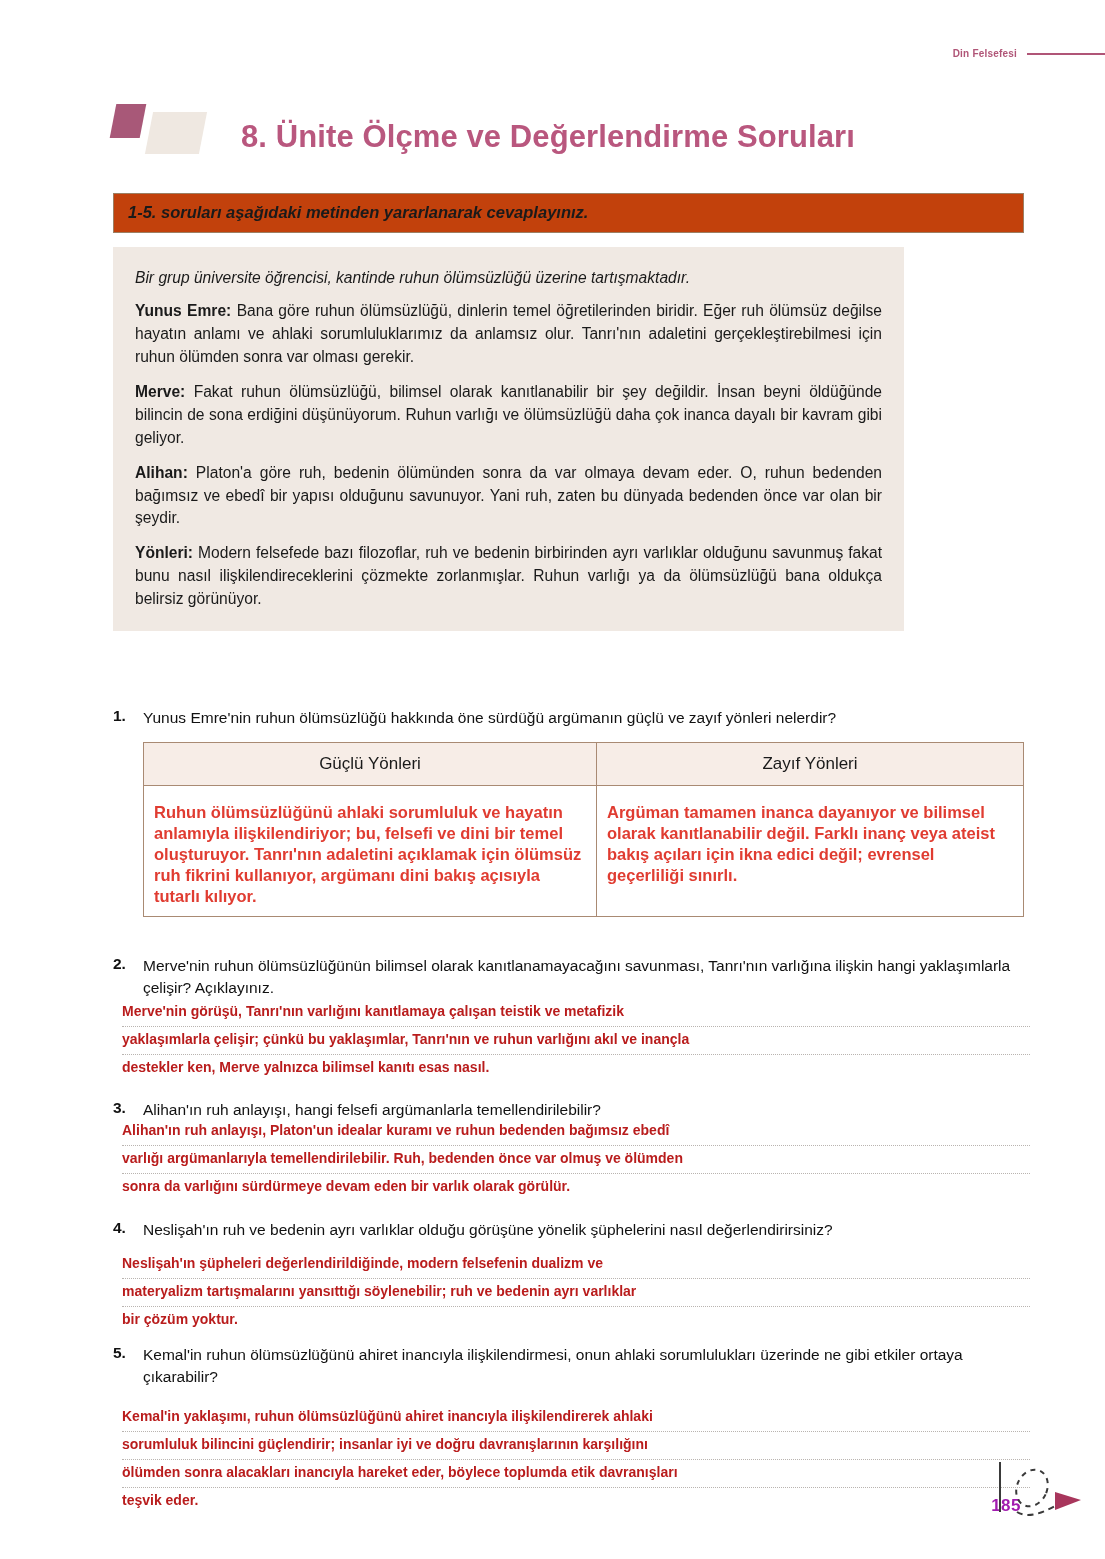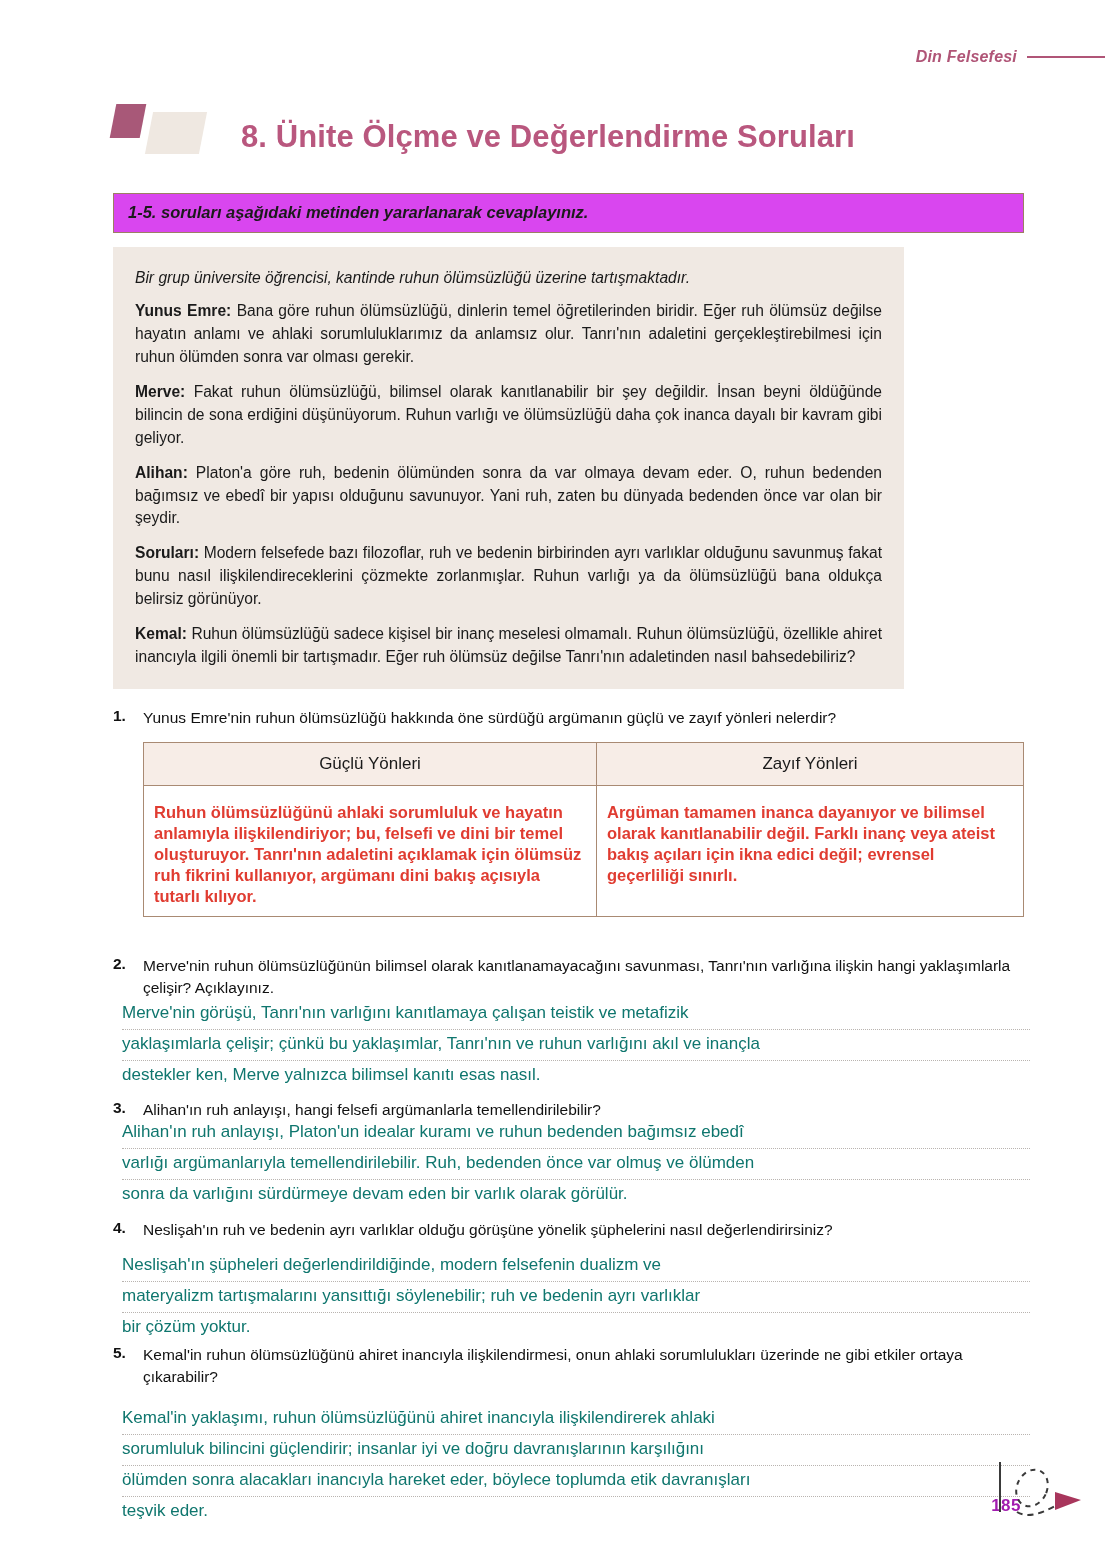--- a/index.html
+++ b/index.html
@@ -18,26 +18,25 @@
   
   .running-head {
     position: absolute;
     top: 48px;
     right: 0;
     display: flex;
     align-items: center;
     gap: 10px;
   }
   .running-head-label {
-    font-size: 16px;
+    font-size: 10px;
     font-weight: bold;
     color: #b05577;
     letter-spacing: .2px;
     white-space: nowrap;
-    font-style: italic;
   }
   .running-head-rule {
     display: block;
     width: 78px;
     height: 2px;
     background: #b05577;
   }
 
   .title-block {
     position: absolute;
@@ -76,21 +75,21 @@
   }
 
   
   .instruction-box {
     position: absolute;
     top: 193px;
     left: 113px;
     width: 911px;
     box-sizing: border-box;
     border: 1.5px solid #9c7f63;
-    background: #d946ef;
+    background: #c2410c;
     padding: 9px 14px 10px 14px;
   }
   .instruction-text {
     font-size: 16.5px;
     font-weight: bold;
     font-style: italic;
     color: #1a1a1a;
   }
 
   
@@ -174,23 +173,23 @@
     margin-top: 10px;
   }
 
   
   .ans-block {
     position: absolute;
     left: 122px;
     width: 908px;
   }
   .ans-line {
-    font-size: 17px;
-    font-weight: normal;
-    color: #0f766e;
+    font-size: 14px;
+    font-weight: bold;
+    color: #b91c1c;
     line-height: 1.0;
     white-space: nowrap;
     position: relative;
     padding-bottom: 8px;
     margin-bottom: 5px;
     border-bottom: 1.5px dotted #b9b4b0;
   }
   .ans-line.no-rule { border-bottom: none; }
 
   
@@ -235,24 +234,21 @@
   <p class="passage-para">
     <span class="speaker">Yunus Emre:</span><span> Bana göre ruhun ölümsüzlüğü, dinlerin temel öğretilerinden biridir. Eğer ruh ölümsüz değilse hayatın anlamı ve ahlaki sorumluluklarımız da anlamsız olur. Tanrı'nın adaletini gerçekleştirebilmesi için ruhun ölümden sonra var olması gerekir.</span>
   </p>
   <p class="passage-para">
     <span class="speaker">Merve:</span><span> Fakat ruhun ölümsüzlüğü, bilimsel olarak kanıtlanabilir bir şey değildir. İnsan beyni öldüğünde bilincin de sona erdiğini düşünüyorum. Ruhun varlığı ve ölümsüzlüğü daha çok inanca dayalı bir kavram gibi geliyor.</span>
   </p>
   <p class="passage-para">
     <span class="speaker">Alihan:</span><span> Platon'a göre ruh, bedenin ölümünden sonra da var olmaya devam eder. O, ruhun bedenden bağımsız ve ebedî bir yapısı olduğunu savunuyor. Yani ruh, zaten bu dünyada bedenden önce var olan bir şeydir.</span>
   </p>
   <p class="passage-para">
-    <span class="speaker">Soruları:</span><span> Modern felsefede bazı filozoflar, ruh ve bedenin birbirinden ayrı varlıklar olduğunu savunmuş fakat bunu nasıl ilişkilendireceklerini çözmekte zorlanmışlar. Ruhun varlığı ya da ölümsüzlüğü bana oldukça belirsiz görünüyor.</span>
-  </p>
-  <p class="passage-para">
-    <span class="speaker">Kemal:</span><span> Ruhun ölümsüzlüğü sadece kişisel bir inanç meselesi olmamalı. Ruhun ölümsüzlüğü, özellikle ahiret inancıyla ilgili önemli bir tartışmadır. Eğer ruh ölümsüz değilse Tanrı'nın adaletinden nasıl bahsedebiliriz?</span>
+    <span class="speaker">Yönleri:</span><span> Modern felsefede bazı filozoflar, ruh ve bedenin birbirinden ayrı varlıklar olduğunu savunmuş fakat bunu nasıl ilişkilendireceklerini çözmekte zorlanmışlar. Ruhun varlığı ya da ölümsüzlüğü bana oldukça belirsiz görünüyor.</span>
   </p>
 </div>
 
 <div class="q-row" style="top:707px;">
   <span class="q-num">1.</span>
   <span class="q-text">Yunus Emre'nin ruhun ölümsüzlüğü hakkında öne sürdüğü argümanın güçlü ve zayıf yönleri nelerdir?</span>
 </div>
 
 <table class="answer-table">
   <tbody>

